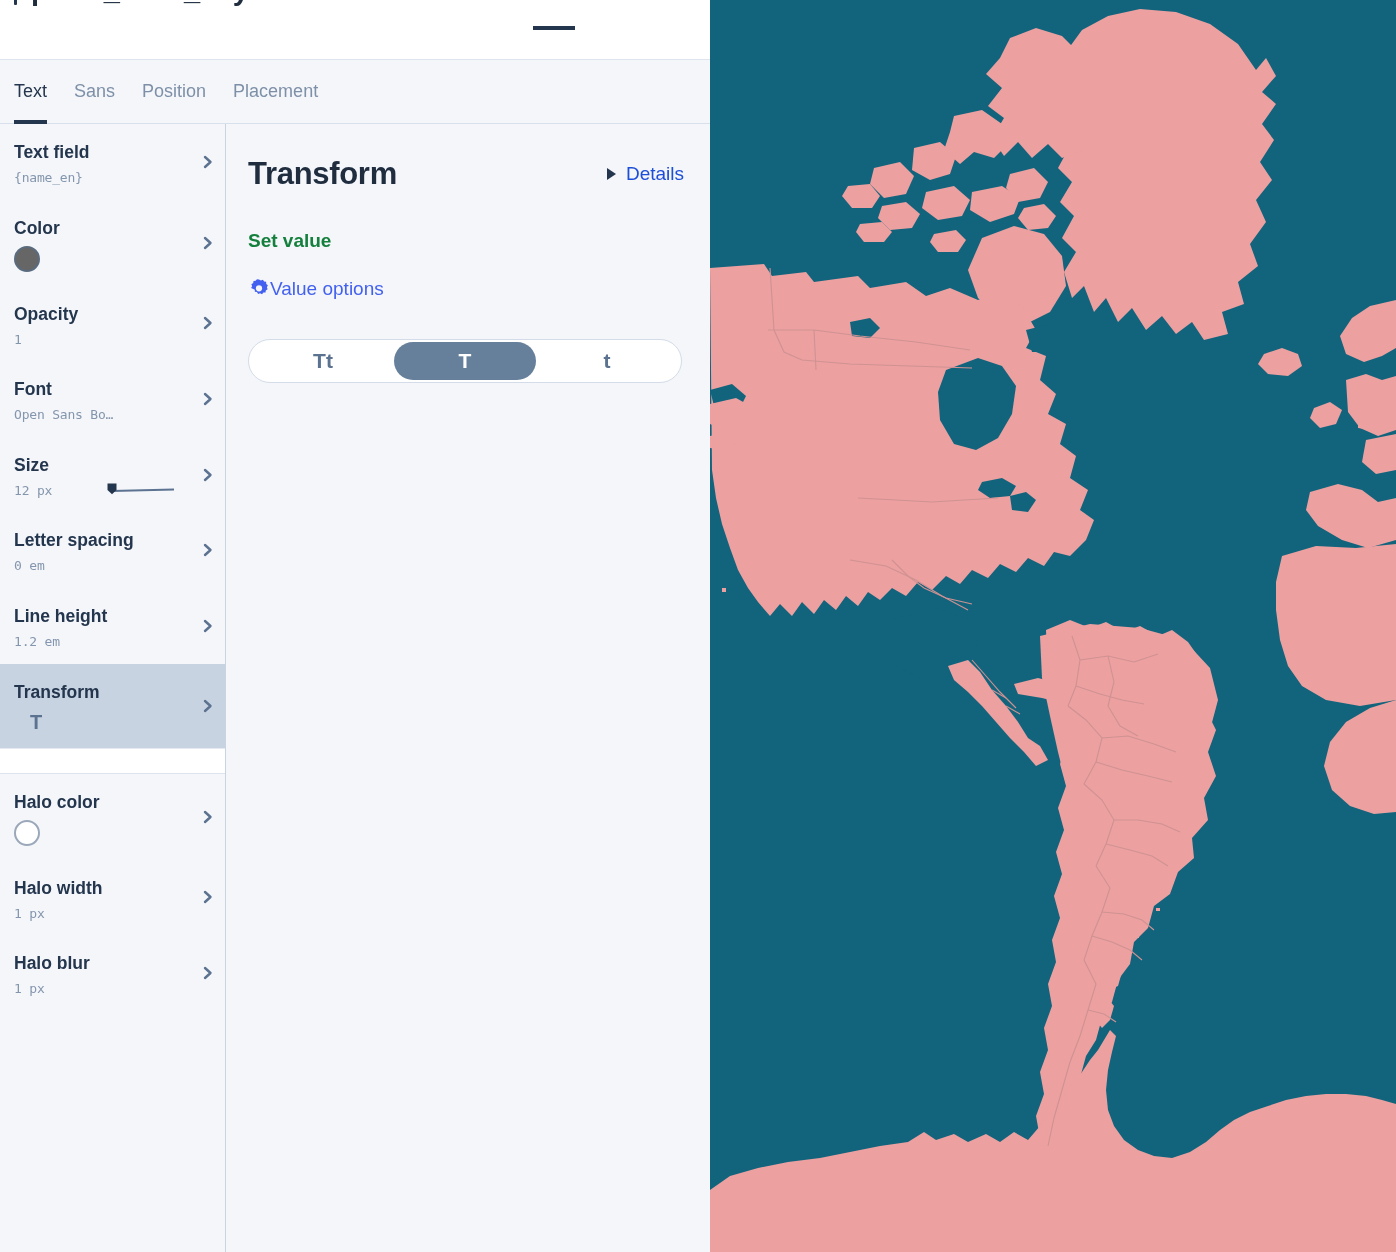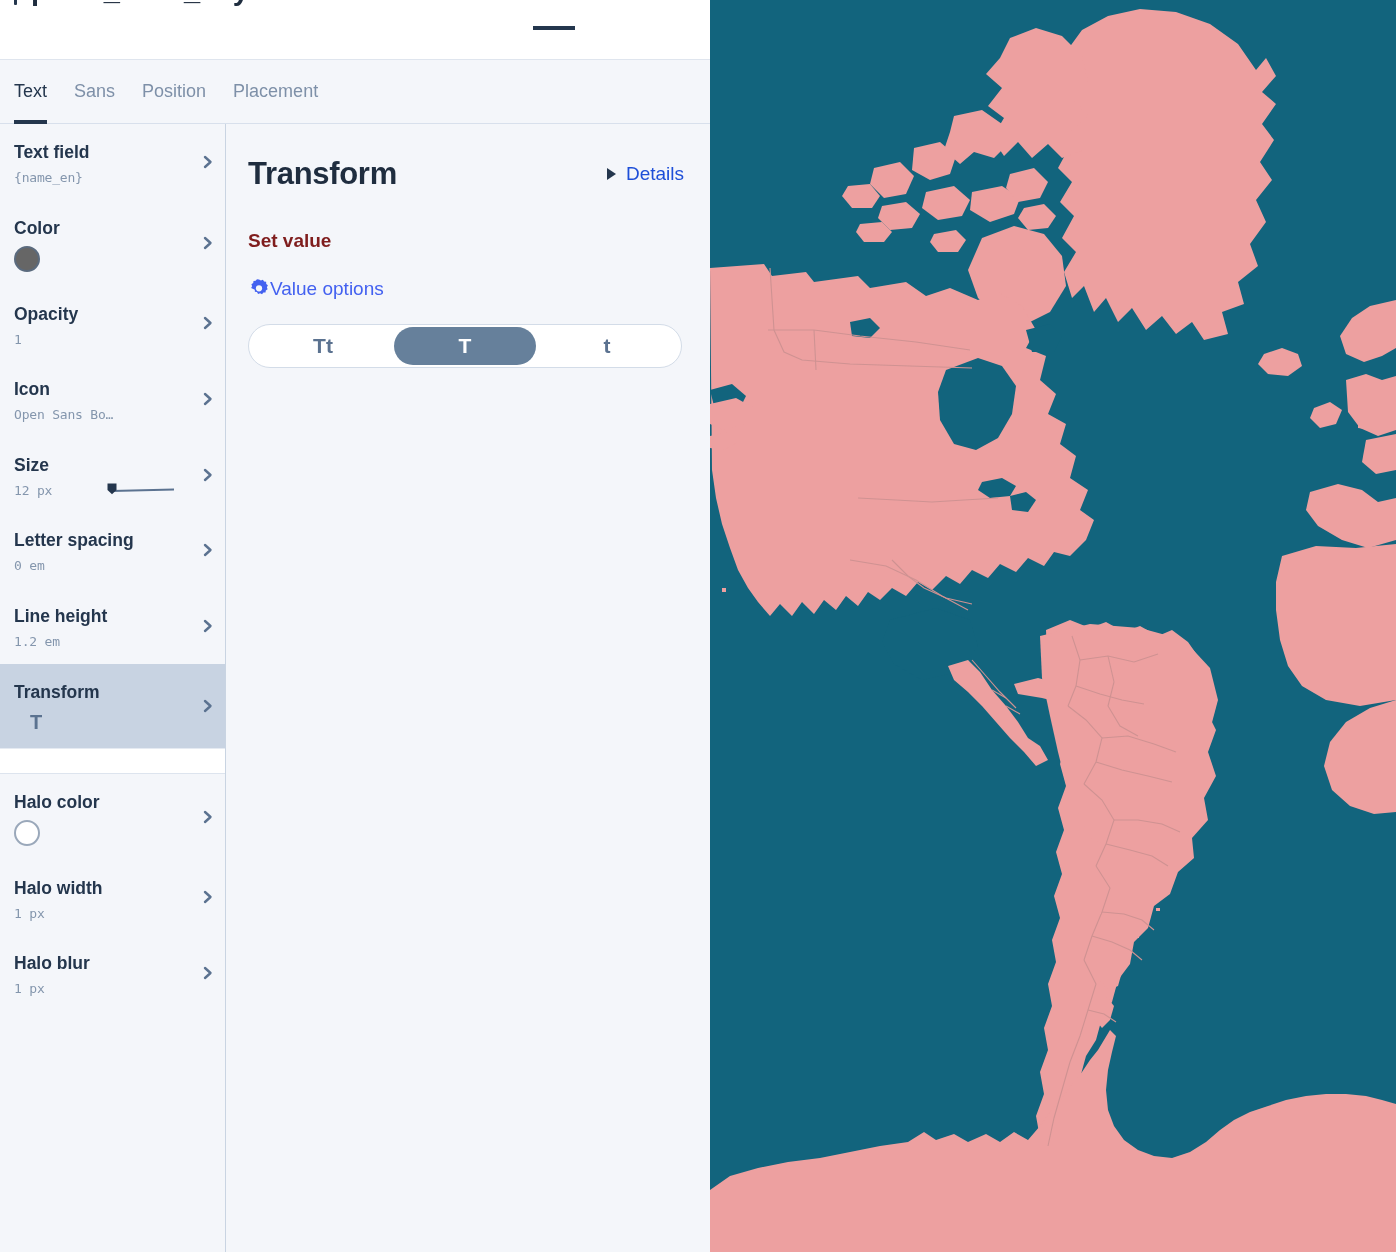--- a/index.html
+++ b/index.html
@@ -132,31 +132,31 @@
     margin-left: auto; display: flex; align-items: center; gap: 10px;
     font-size: 19px; color: #1d4ed8; cursor: pointer;
   }
   .tri {
     width: 0; height: 0;
     border-left: 9px solid #24364d;
     border-top: 6px solid transparent;
     border-bottom: 6px solid transparent;
   }
   .setvalue {
-    margin-top: 38px; font-size: 19px; font-weight: bold; color: #7f1d1d;
+    margin-top: 38px; font-size: 19px; font-weight: bold; color: #15803d;
   }
   .valopts {
     margin-top: 26px; display: flex; align-items: center; gap: 0;
     color: #4361f0; font-size: 19px; cursor: pointer;
   }
   .gear { width: 22px; height: 22px; }
 
   
   .seg {
-    margin-top: 24px;
+    margin-top: 39px;
     width: 434px; height: 44px;
     background: #ffffff;
     border: 1px solid #d3dce8;
     border-radius: 22px;
     display: flex; align-items: center;
     padding: 3px;
   }
   .segopt {
     flex: 1; height: 38px; border-radius: 19px;
     display: flex; align-items: center; justify-content: center;
@@ -223,21 +223,21 @@
           <div class="pname">Opacity</div>
           <div class="pval">1</div>
           <span class="chev">
             <svg viewBox="0 0 14 14">
                 <path d="M4 2 L9.5 7 L4 12" fill="none" stroke="#5b7290" stroke-width="2.4" stroke-linecap="round" stroke-linejoin="round"></path>
               </svg>
           </span>
         </div>
 
         <div class="prop">
-          <div class="pname">Icon</div>
+          <div class="pname">Font</div>
           <div class="pval">Open Sans Bo…</div>
           <span class="chev">
             <svg viewBox="0 0 14 14">
                 <path d="M4 2 L9.5 7 L4 12" fill="none" stroke="#5b7290" stroke-width="2.4" stroke-linecap="round" stroke-linejoin="round"></path>
               </svg>
           </span>
         </div>
 
         <div class="prop">
           <div class="pname">Size</div>

